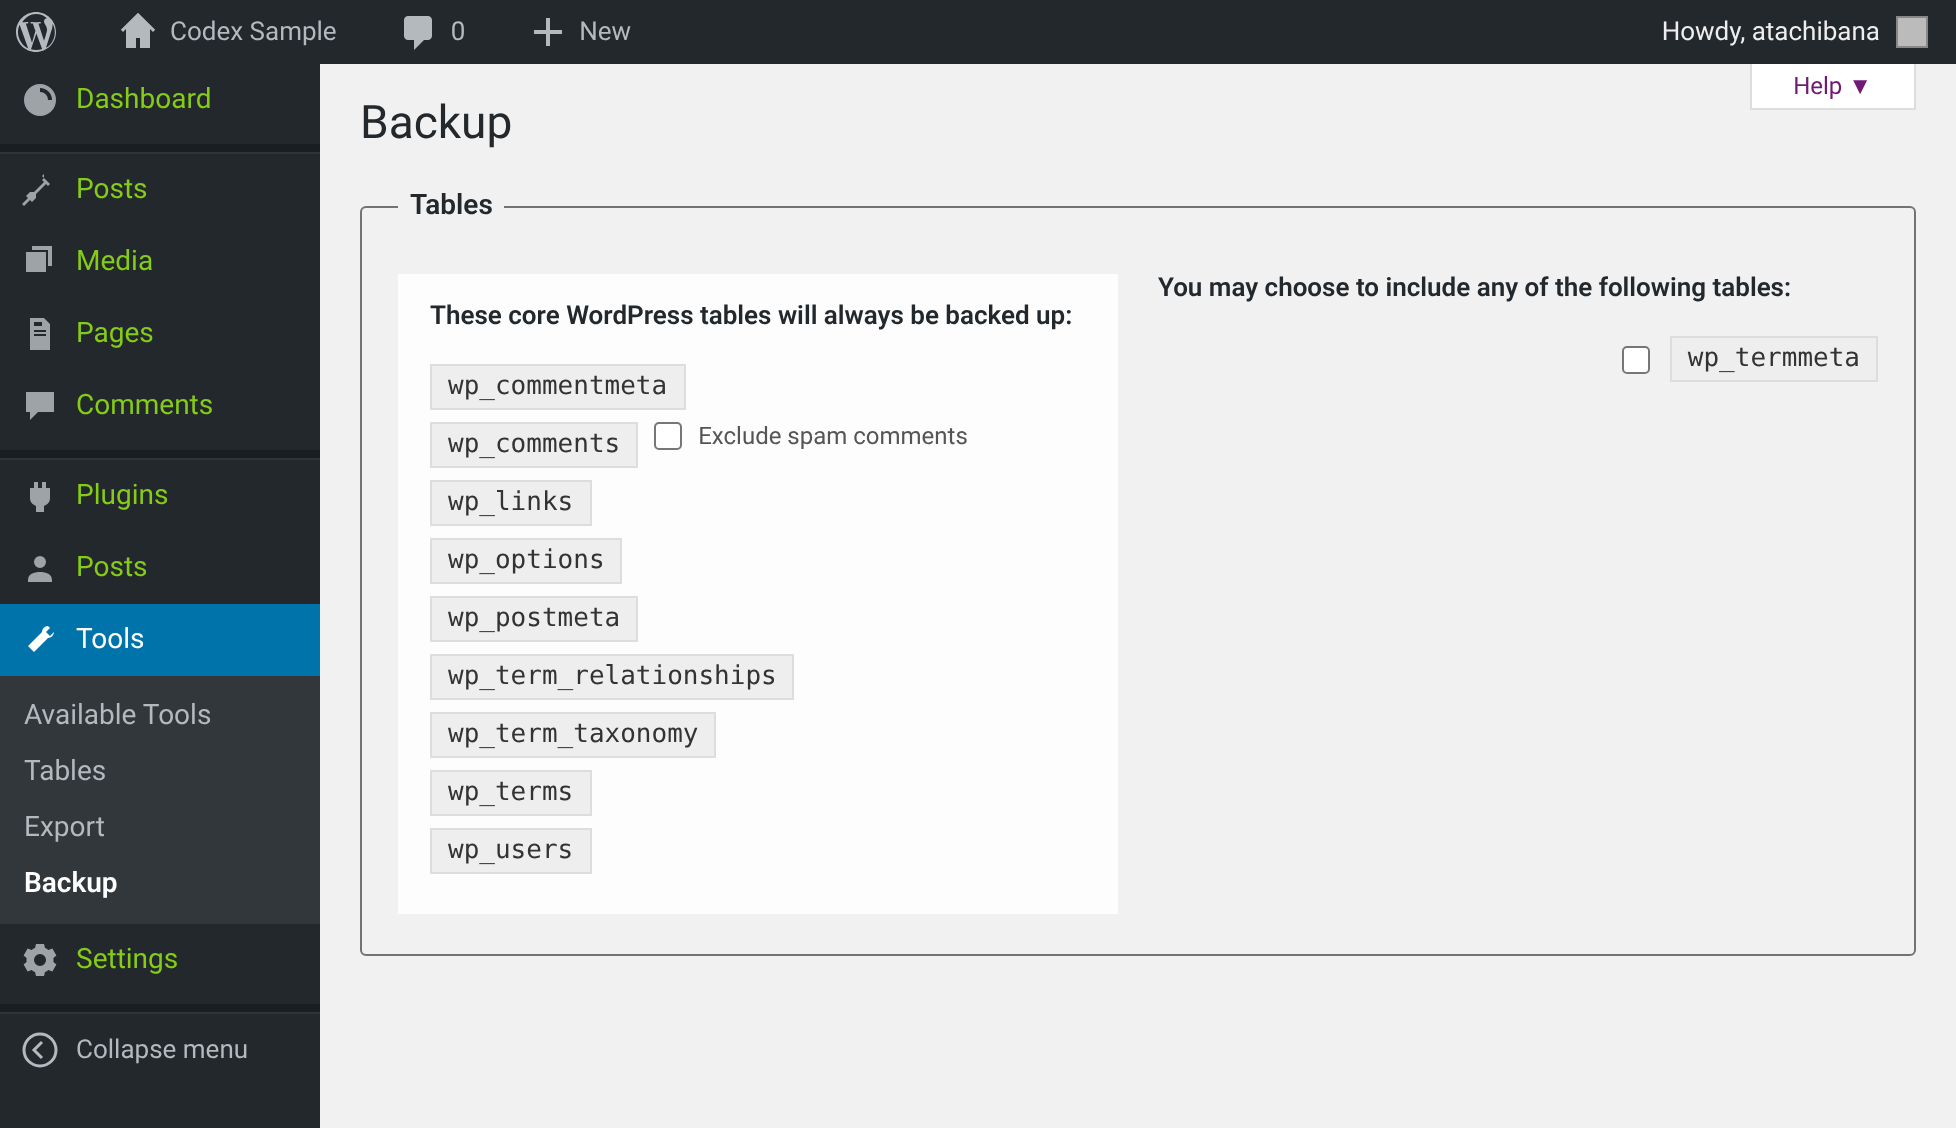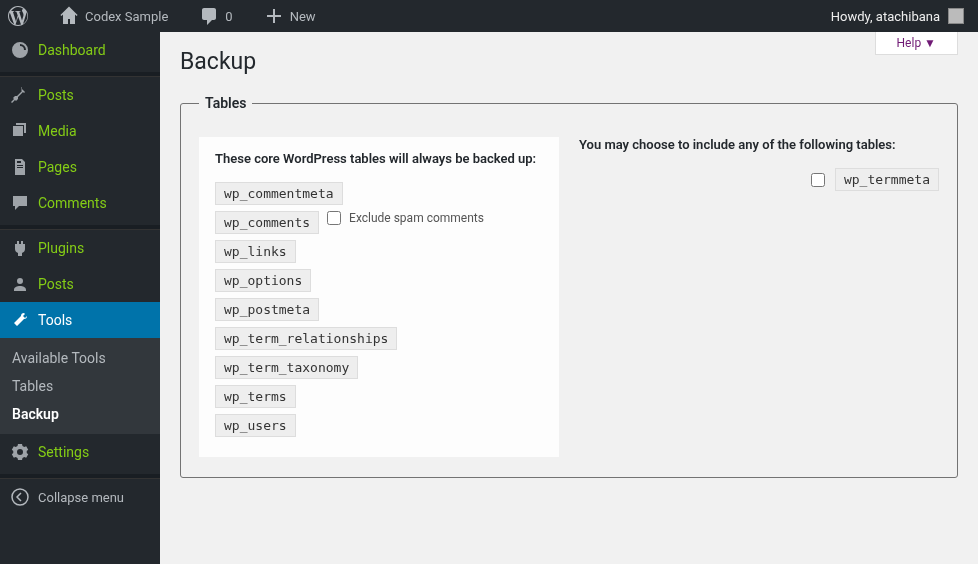--- a/index.html
+++ b/index.html
@@ -140,20 +140,21 @@
     </div>
     <div class="sidebar-item active">
       <svg viewBox="0 0 20 20">
           <path d="M14 3a3 3 0 00-3 3l-7 7 3 3 7-7a3 3 0 003-3l-2 2-2-2 2-2-1-1z"></path>
         </svg>
       <span>Tools</span>
     </div>
     <div class="submenu">
       <div class="submenu-item">Available Tools</div>
       <div class="submenu-item">Tables</div>
+      <div class="submenu-item">Export</div>
       <div class="submenu-item current">Backup</div>
     </div>
     <div class="sidebar-item">
       <svg viewBox="0 0 20 20">
           <path d="M8 2h4l.5 2a6 6 0 011.7 1l2-.7 2 3.4-1.5 1.3a6 6 0 010 2l1.5 1.3-2 3.4-2-.7a6 6 0 01-1.7 1L12 18H8l-.5-2a6 6 0 01-1.7-1l-2 .7-2-3.4L3.3 11a6 6 0 010-2L1.8 7.7l2-3.4 2 .7a6 6 0 011.7-1L8 2zm2 5a3 3 0 100 6 3 3 0 000-6z"></path>
         </svg>
       <span>Settings</span>
     </div>
     <div class="sidebar-sep"></div>
     <div class="collapse">

